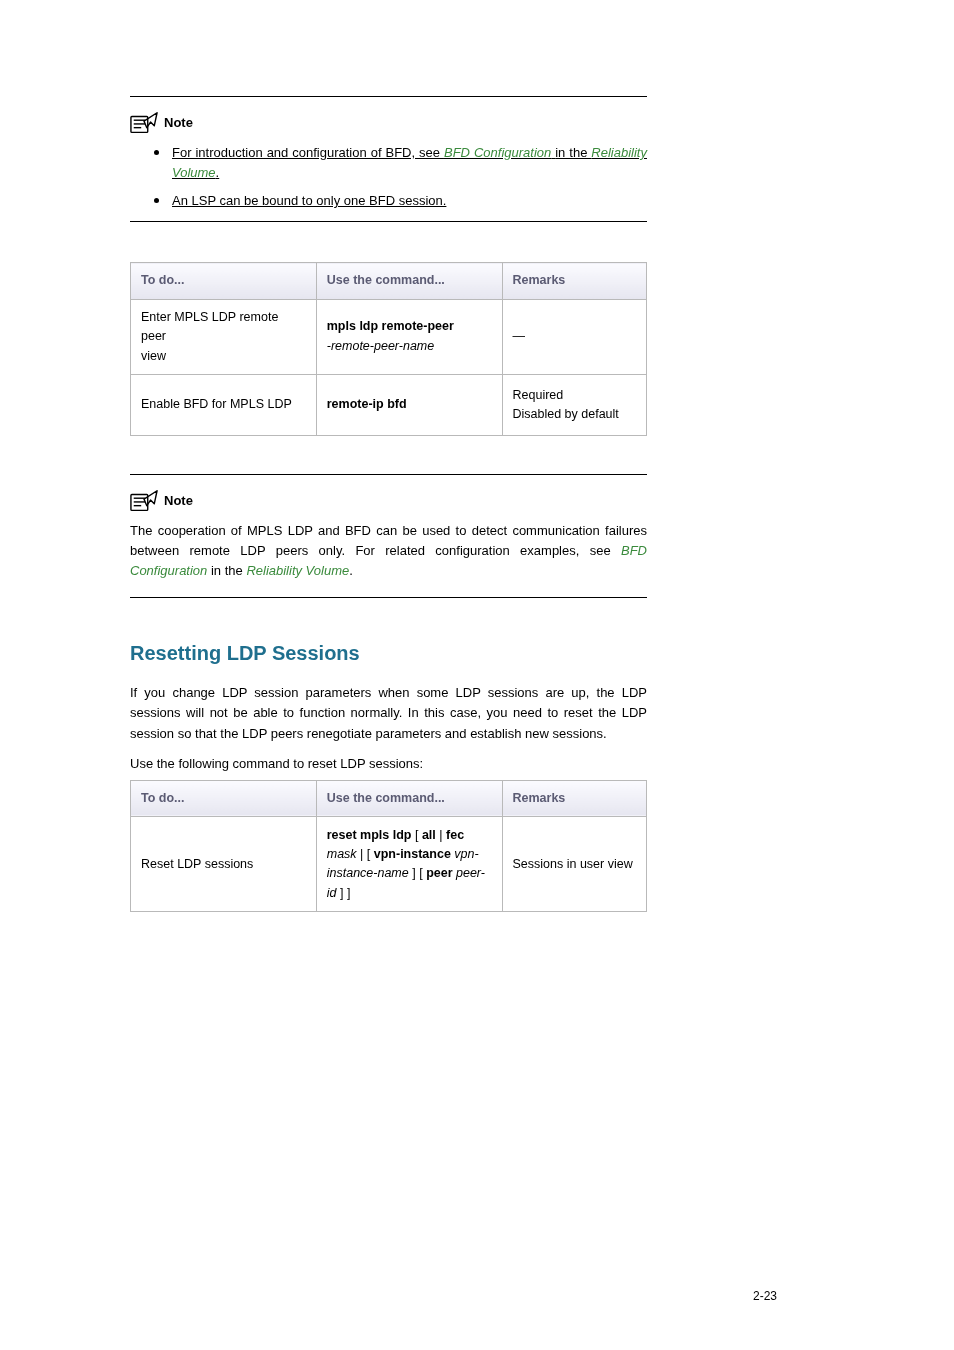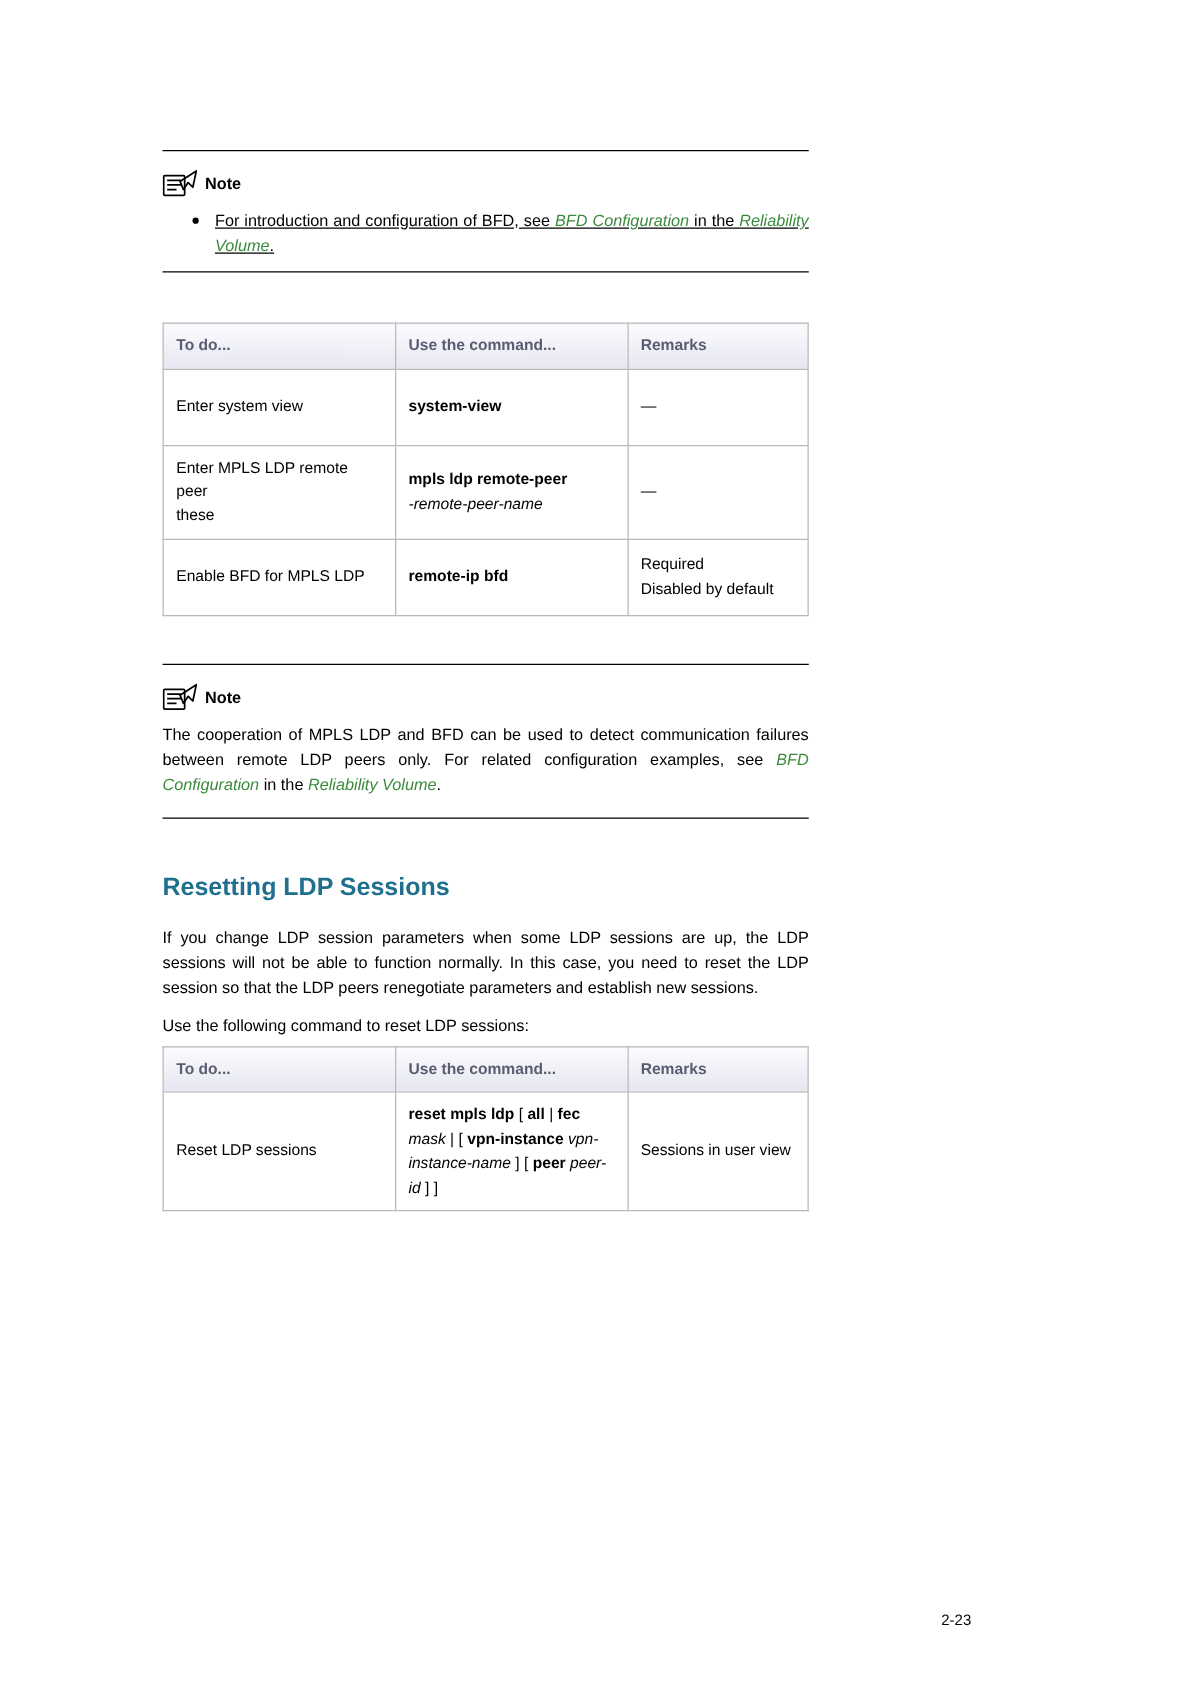--- a/index.html
+++ b/index.html
@@ -8,21 +8,21 @@
     background: #fff;
     font-family: Arial, "Helvetica Neue", Helvetica, sans-serif;
     font-size: 13px;
     color: #000;
     line-height: 1.55;
   }
   .page {
     width: 777px;
     min-height: 1350px;
     box-sizing: border-box;
-    padding: 120px 130px 60px 130px;
+    padding: 96px 130px 60px 130px;
     position: relative;
   }
   hr.sep {
     border: none;
     border-top: 1px solid #000;
     margin: 0 0 14px 0;
   }
   hr.sep-below {
     border: none;
     border-top: 1px solid #000;
@@ -133,47 +133,45 @@
     <span class="note-label">Note</span>
   </div>
 
   <ul class="bullets">
     <li>
       <span class="inline-run">For introduction and configuration of BFD, see </span>
       <span class="inline-run green-italic">BFD Configuration</span>
       <span class="inline-run"> in the </span>
       <span class="inline-run green-italic">Reliability Volume</span><span class="inline-run">.</span>
     </li>
+    <li>
+      <span class="inline-run">An LSP can be bound to only one BFD session.</span>
+    </li>
   </ul>
   <hr class="sep-below">
 
 
   <table class="data">
     <colgroup>
       <col style="width:36%">
       <col style="width:36%">
       <col style="width:28%">
     </colgroup>
     <thead>
       <tr>
         <th>To do...</th>
         <th>Use the command...</th>
         <th>Remarks</th>
       </tr>
     </thead>
     <tbody>
       <tr class="t-row">
-        <td>Enter system view</td>
-        <td><span class="cmd-bold">system-view</span></td>
-        <td>—</td>
-      </tr>
-      <tr class="t-row">
         <td>
           <span>Enter MPLS LDP remote peer</span><br>
-          <span>these</span>
+          <span>view</span>
         </td>
         <td>
           <span class="cmd-bold">mpls ldp remote-peer</span>
           <span class="cmd-ital"><br>-<span>remote-peer-name</span></span>
         </td>
         <td>—</td>
       </tr>
       <tr class="t-row">
         <td>Enable BFD for MPLS LDP</td>
         <td><span class="cmd-bold">remote-ip bfd</span></td>

